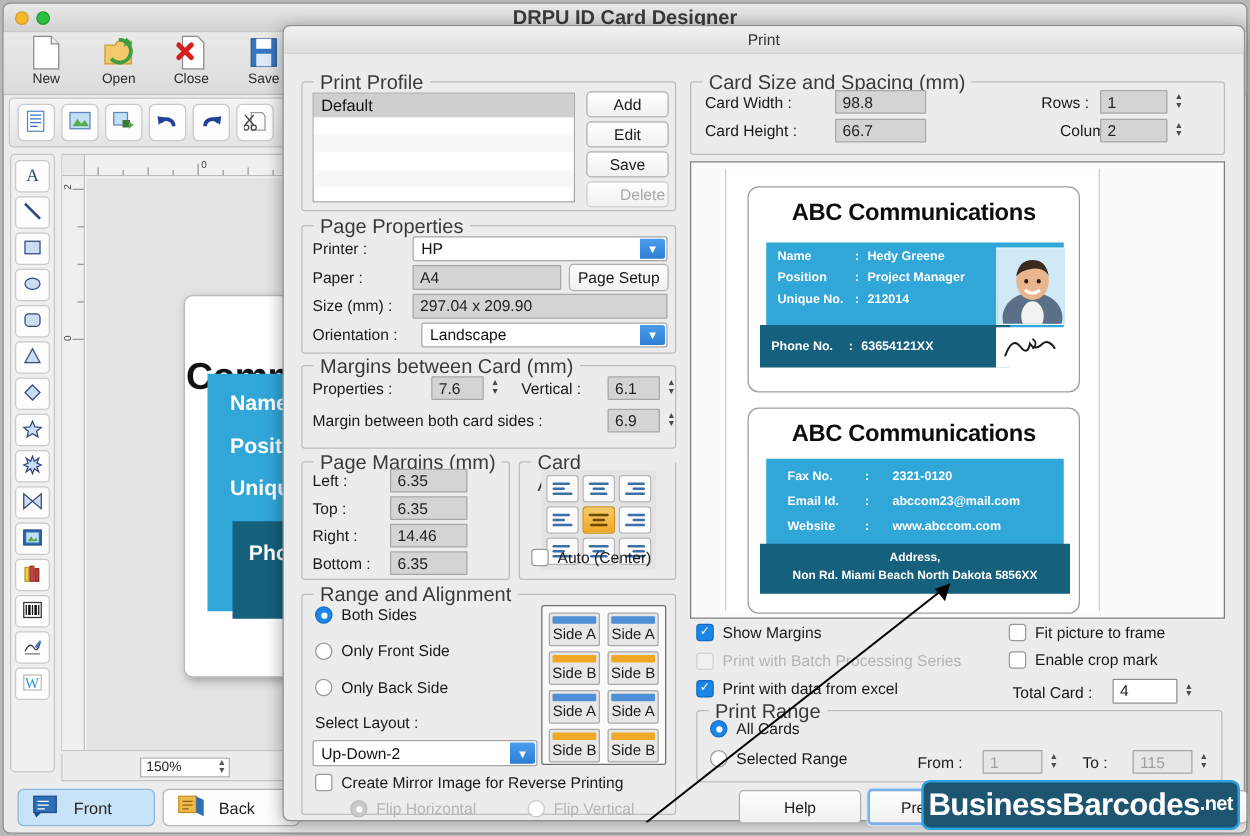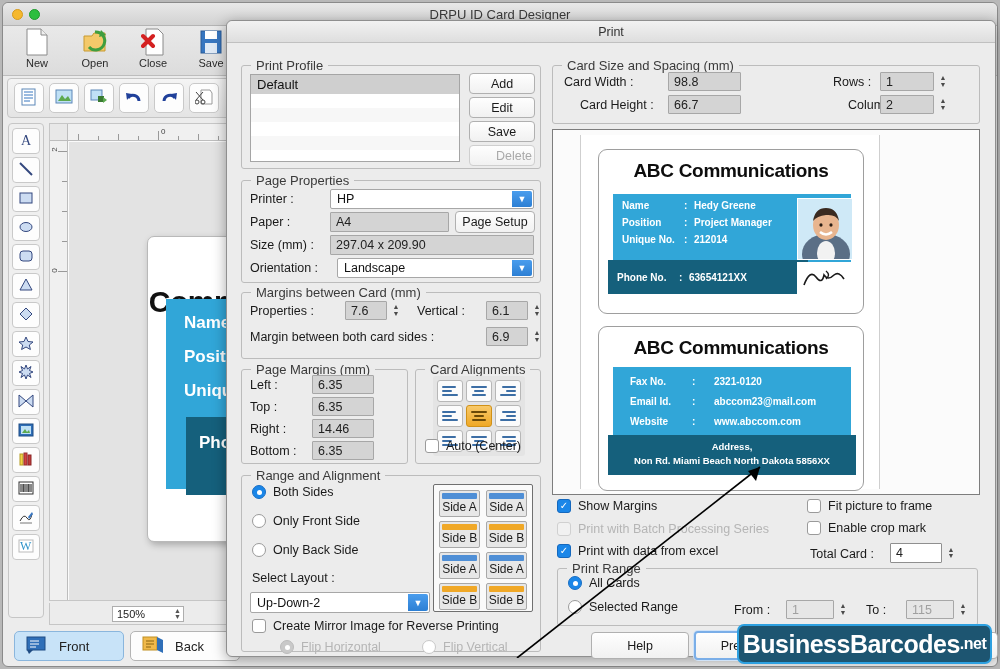--- a/index.html
+++ b/index.html
@@ -22,21 +22,21 @@
     border-radius: 6px;
   }
   .titlebar {
     position: absolute; left: 0; top: 0; width: 100%; height: 23px;
     background: linear-gradient(#e8e8e8, #d2d2d2);
     border-bottom: 1px solid #b4b4b4;
     border-radius: 6px 6px 0 0;
     text-align: center;
   }
   .title-text {
-    line-height: 23px; font-size: 13px; color: #3a3a3a;
+    line-height: 23px; font-size: 16px; color: #3a3a3a; font-weight: bold;
   }
   .win-dots { position: absolute; left: 9px; top: 6px; display: flex; gap: 6px; }
   .dot { width: 11px; height: 11px; border-radius: 50%; }
   .dot.amber { background: #f5b82e; border: 1px solid #d69a1c; }
   .dot.green { background: #2cbe3e; border: 1px solid #1e9a2c; }
 
   
   .file-toolbar {
     position: absolute; left: 0; top: 23px; width: 100%; height: 50px;
     background: linear-gradient(#e9e9e9, #dcdcdc);
@@ -170,21 +170,21 @@
     height: 22px; background: linear-gradient(#f2f2f2, #dedede);
     border-bottom: 1px solid #c0c0c0; border-radius: 6px 6px 0 0;
     text-align: center; line-height: 22px; font-size: 12.5px; color: #333;
   }
   .pd-body { position: absolute; left: 0; top: 22px; right: 0; bottom: 0; }
 
   
   .grp { position: absolute; border: 1px solid #bcbcbc; border-radius: 3px; }
   .grp > .glabel {
     position: absolute; top: -8px; left: 9px; background: #ececec;
-    padding: 0 5px; font-size: 13px; color: #3a3a3a;
+    padding: 0 5px; font-size: 16px; color: #3a3a3a;
   }
 
   .lbl { font-size: 12.5px; color: #1a1a1a; }
   .fld {
     background: #d4d4d4; border: 1px solid #a7a7a7;
     font-size: 12.5px; color: #222; display: flex; align-items: center;
     padding-left: 5px; border-radius: 1px;
   }
   .fld.white { background: #fff; }
   .fld.disabled { color: #a0a0a0; background: #e6e6e6; }
@@ -827,21 +827,21 @@
           <span class="lbl dimtext">Flip Vertical</span>
         </div>
       </div>
 
       <div class="grp" style="left:325px; top:22px; width:428px; height:59px;">
         <span class="glabel">Card Size and Spacing (mm)</span>
         <span class="lbl" style="position:absolute;left:11px;top:9px;">Card Width :</span>
         <div class="fld" style="position:absolute;left:115px;top:6px;width:73px;height:19px;">
             <span>98.8</span>
           </div>
-        <span class="lbl" style="position:absolute;left:11px;top:32px;margin-left:16px;">Card Height :</span>
+        <span class="lbl" style="position:absolute;left:11px;top:32px;">Card Height :</span>
         <div class="fld" style="position:absolute;left:115px;top:29px;width:73px;height:19px;">
             <span>66.7</span>
           </div>
 
         <span class="lbl" style="position:absolute;left:280px;top:9px;">Rows :</span>
         <div class="fld" style="position:absolute;left:327px;top:6px;width:54px;height:19px;">
             <span>1</span>
           </div>
         <div class="spin-box" style="left:383px;top:6px;height:19px;">
             <span>▲</span>

